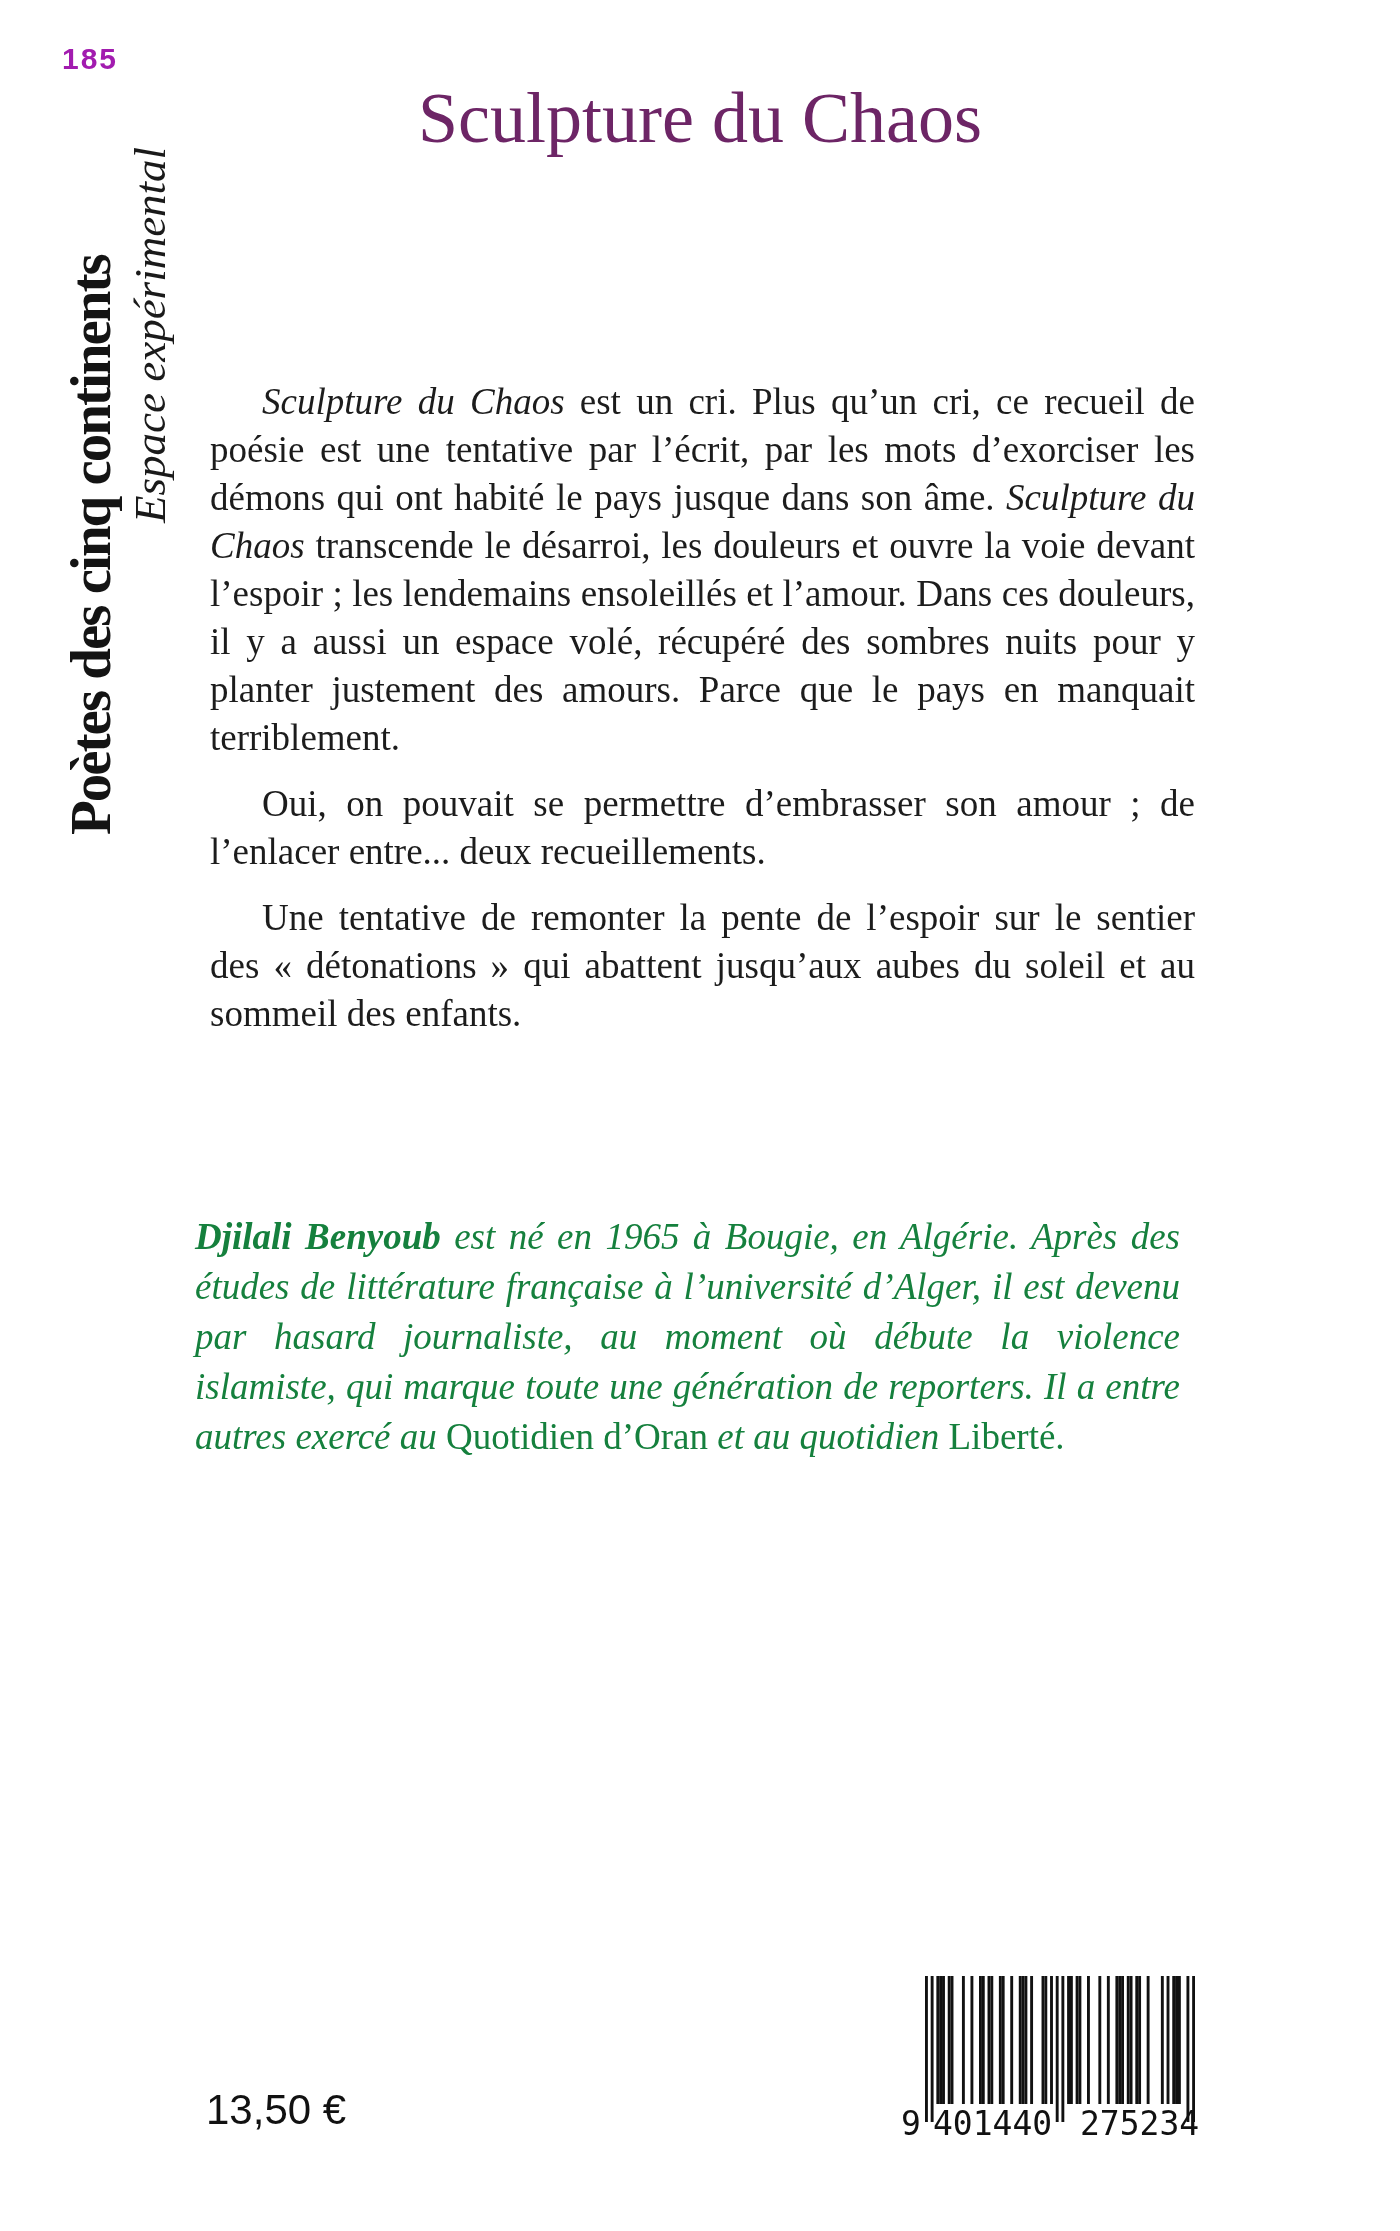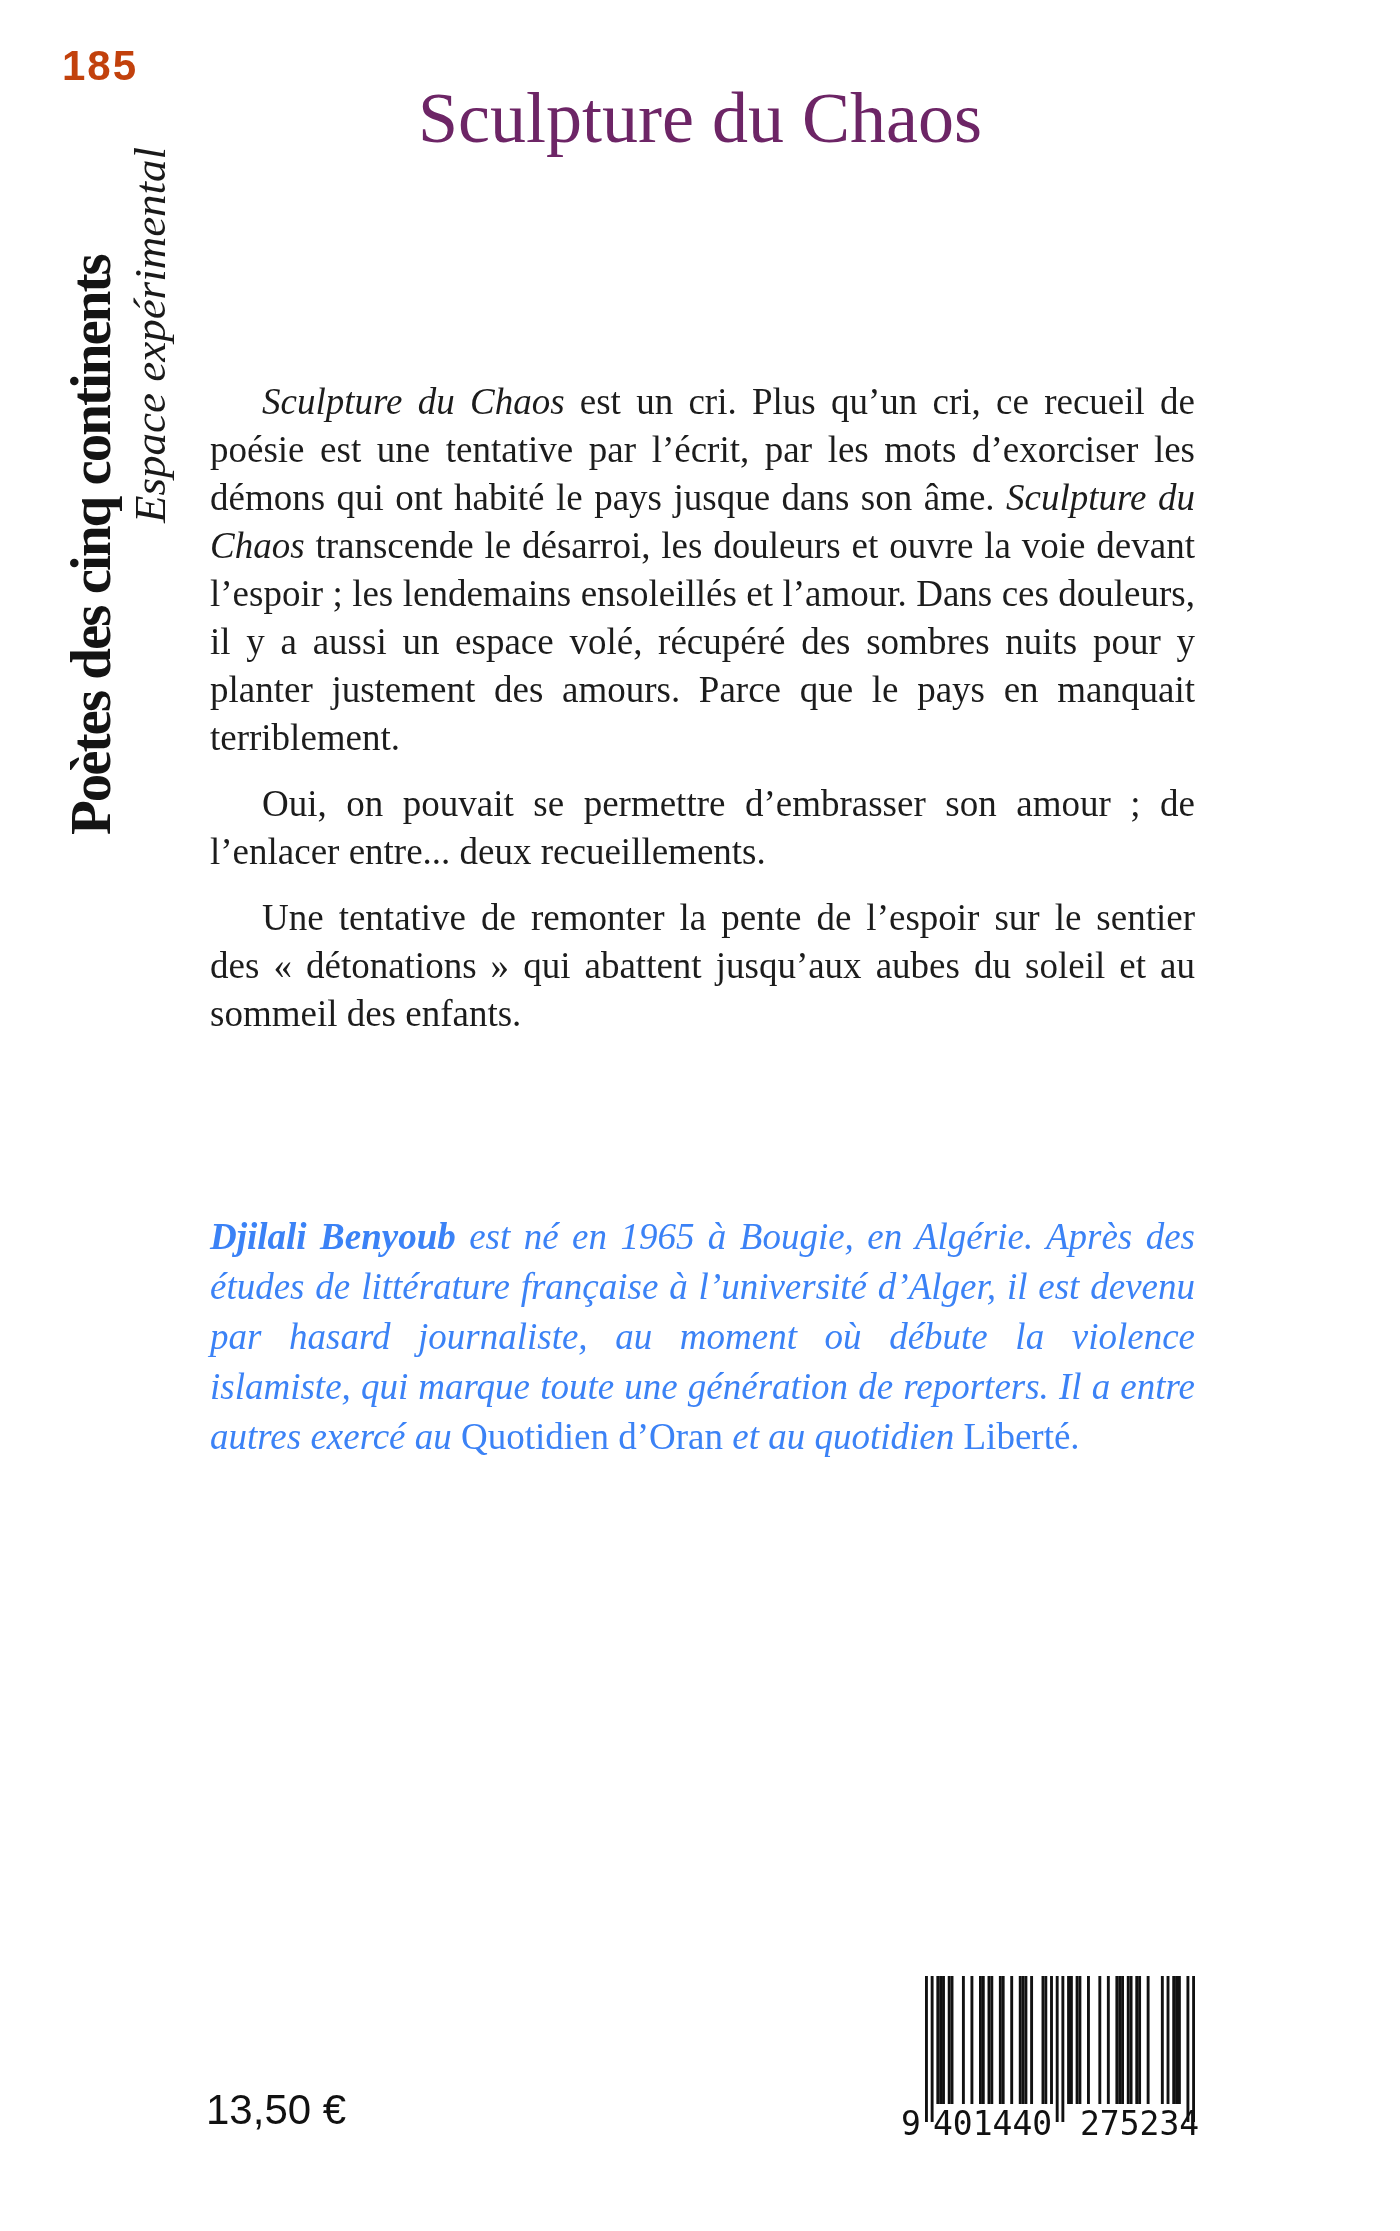--- a/index.html
+++ b/index.html
@@ -8,22 +8,22 @@
     width:1400px;height:2231px;
     background:#ffffff;
     overflow:hidden;
     font-family:"Liberation Serif", serif;
     color:#1c1c1c;
   }
   
   .collection-number{
     position:absolute;left:62px;top:42px;
     font-family:"Liberation Sans", sans-serif;
-    font-weight:600;font-size:42px;letter-spacing:2px;
-    color:#c2410c;
+    font-weight:600;font-size:30px;letter-spacing:2px;
+    color:#a21caf;
   }
   .series-vertical{
     position:absolute;left:58px;top:835px;
     width:724px;height:56px;
     transform-origin:0 0;transform:rotate(-90deg);
     font-family:"Liberation Serif", serif;
     font-weight:bold;font-size:57px;letter-spacing:-2px;
     color:#141414;white-space:nowrap;
   }
   .subseries-vertical{
@@ -47,24 +47,24 @@
   }
   .synopsis p{
     margin:0 0 18px 0;
     font-size:37px;line-height:48px;
     text-align:justify;text-indent:52px;
     color:#1c1c1c;
   }
   .synopsis .run-i{font-style:italic;}
   
   .bio{
-    position:absolute;left:210px;top:1212px;width:985px;
+    position:absolute;left:195px;top:1212px;width:985px;
     font-size:37px;line-height:50px;
     font-style:italic;text-align:justify;
-    color:#3b82f6;
+    color:#15803d;
   }
   .bio .run-bi{font-weight:bold;}
   .bio .run-r{font-style:normal;}
   
   .isbn{
     position:absolute;left:208px;top:2044px;
     font-size:34px;letter-spacing:1px;color:#1f1f1f;
   }
   .price{
     position:absolute;left:206px;top:2086px;

